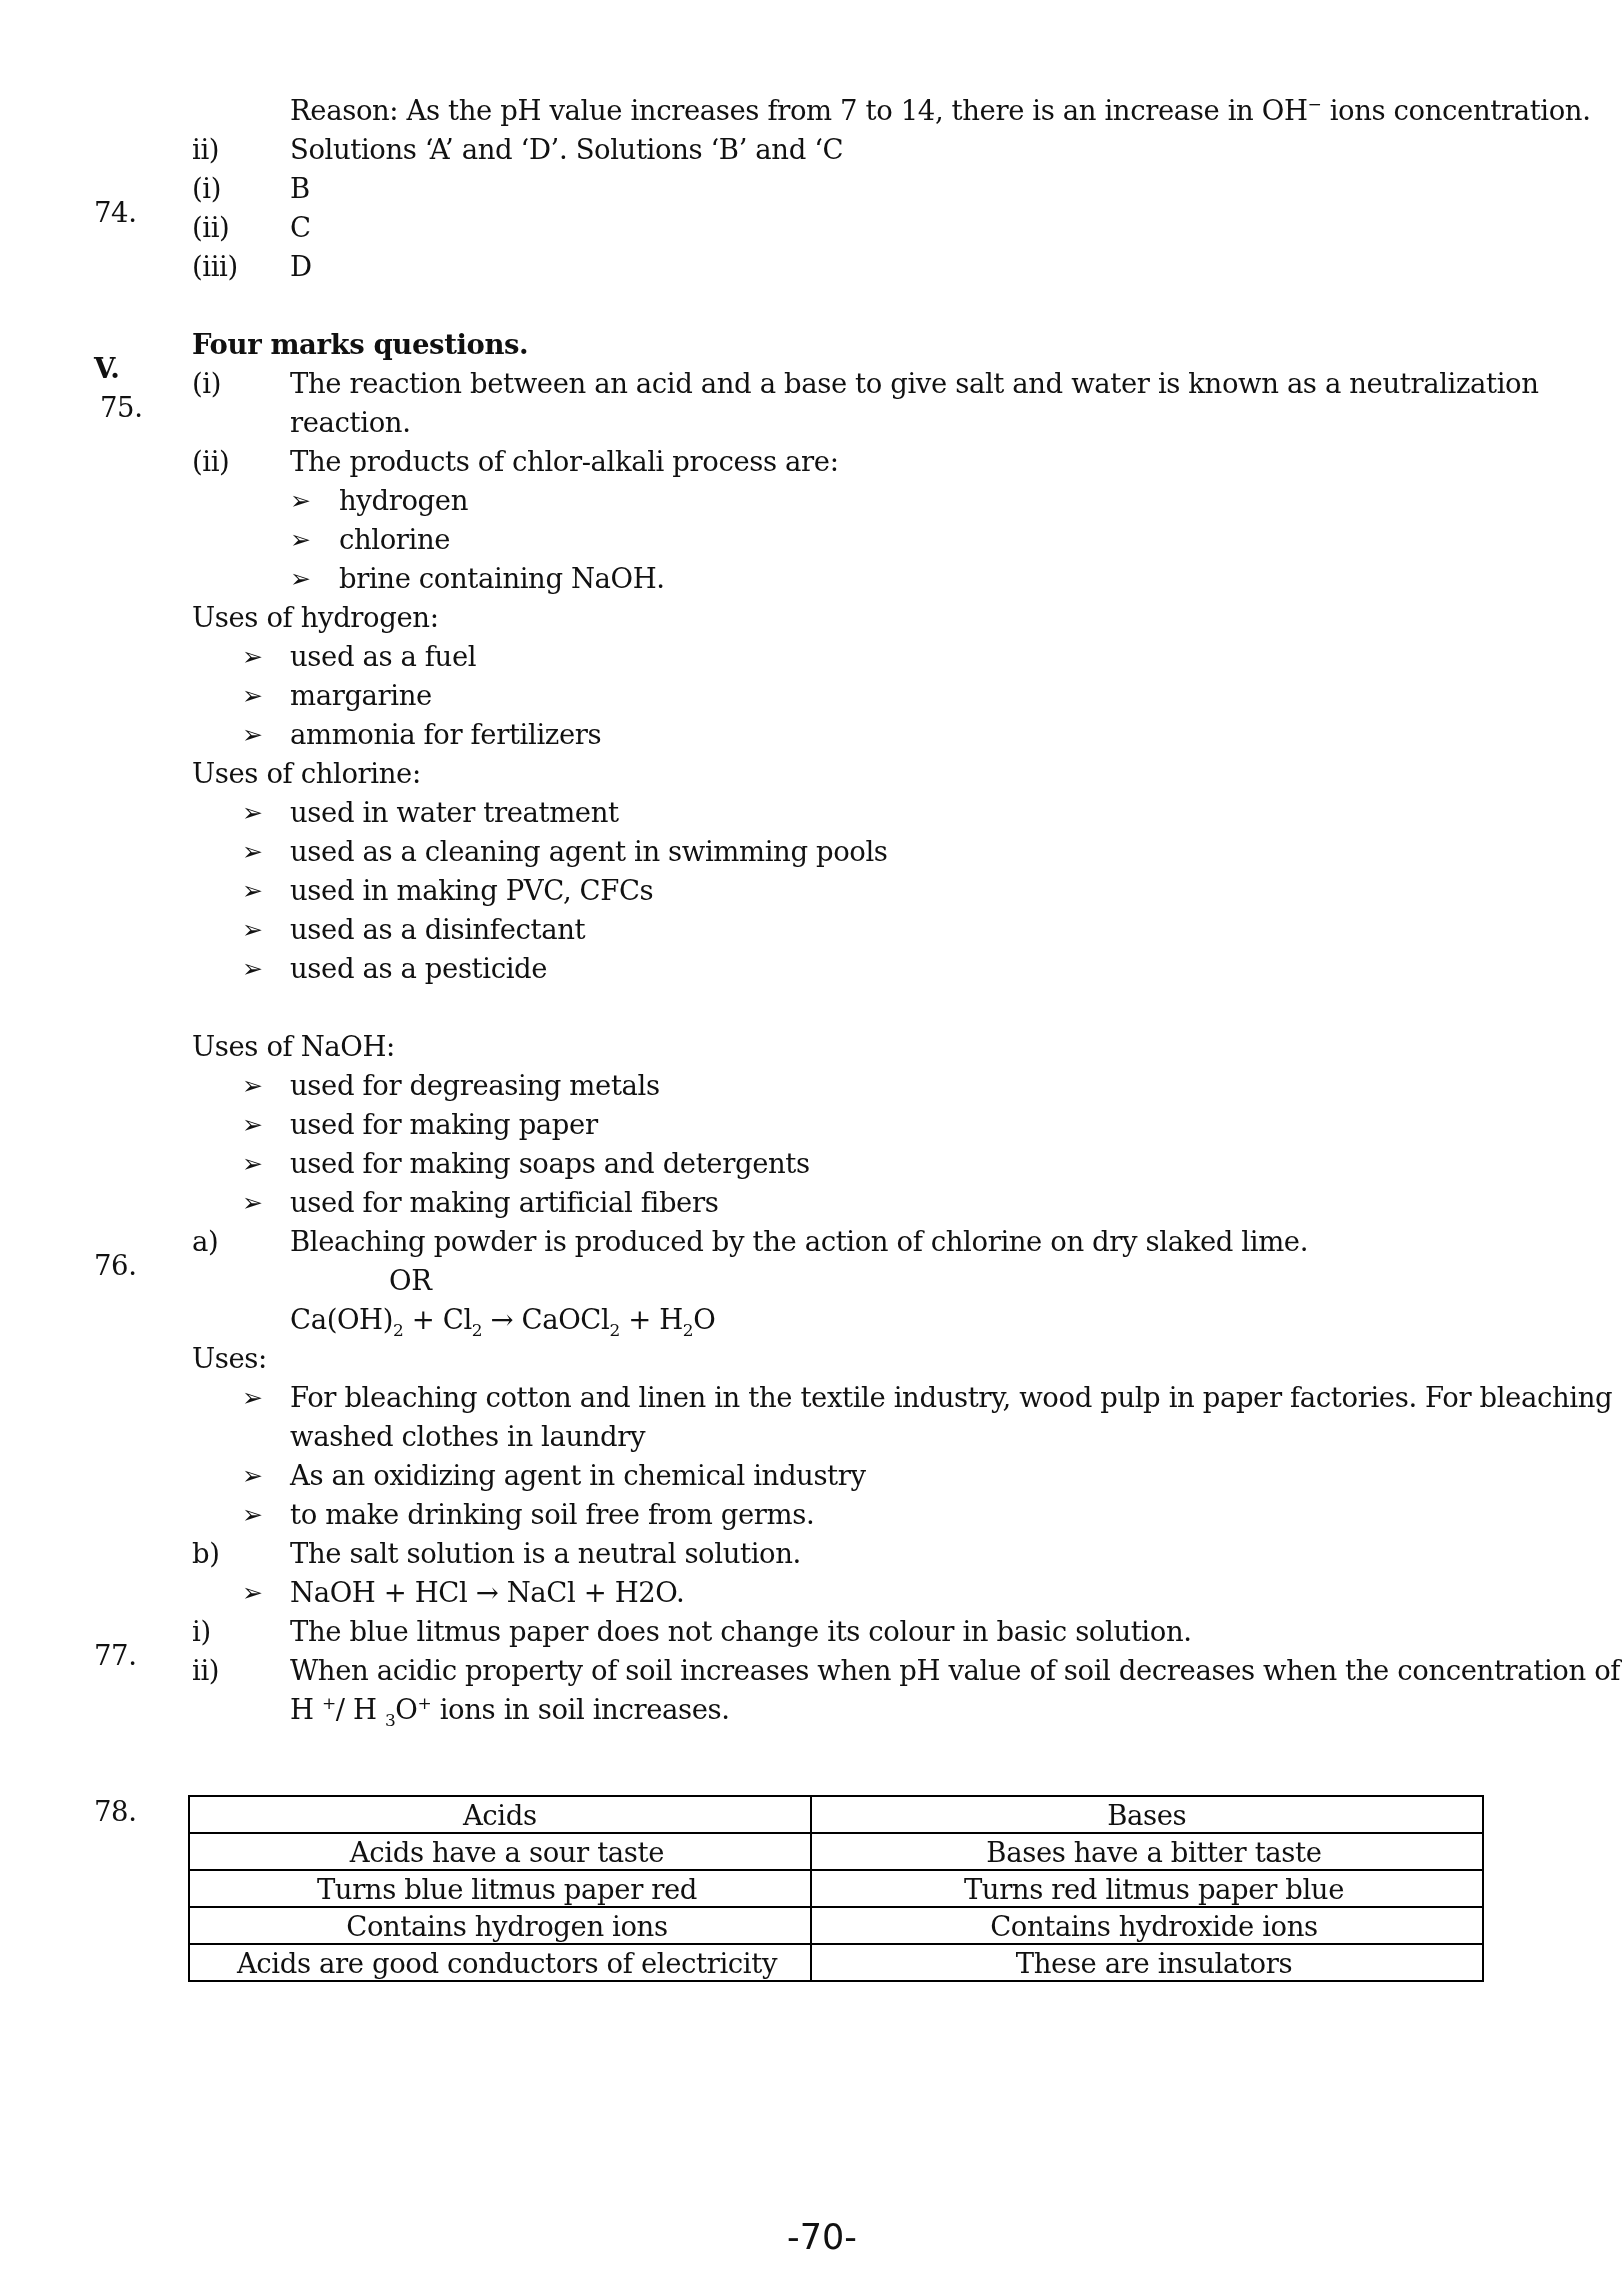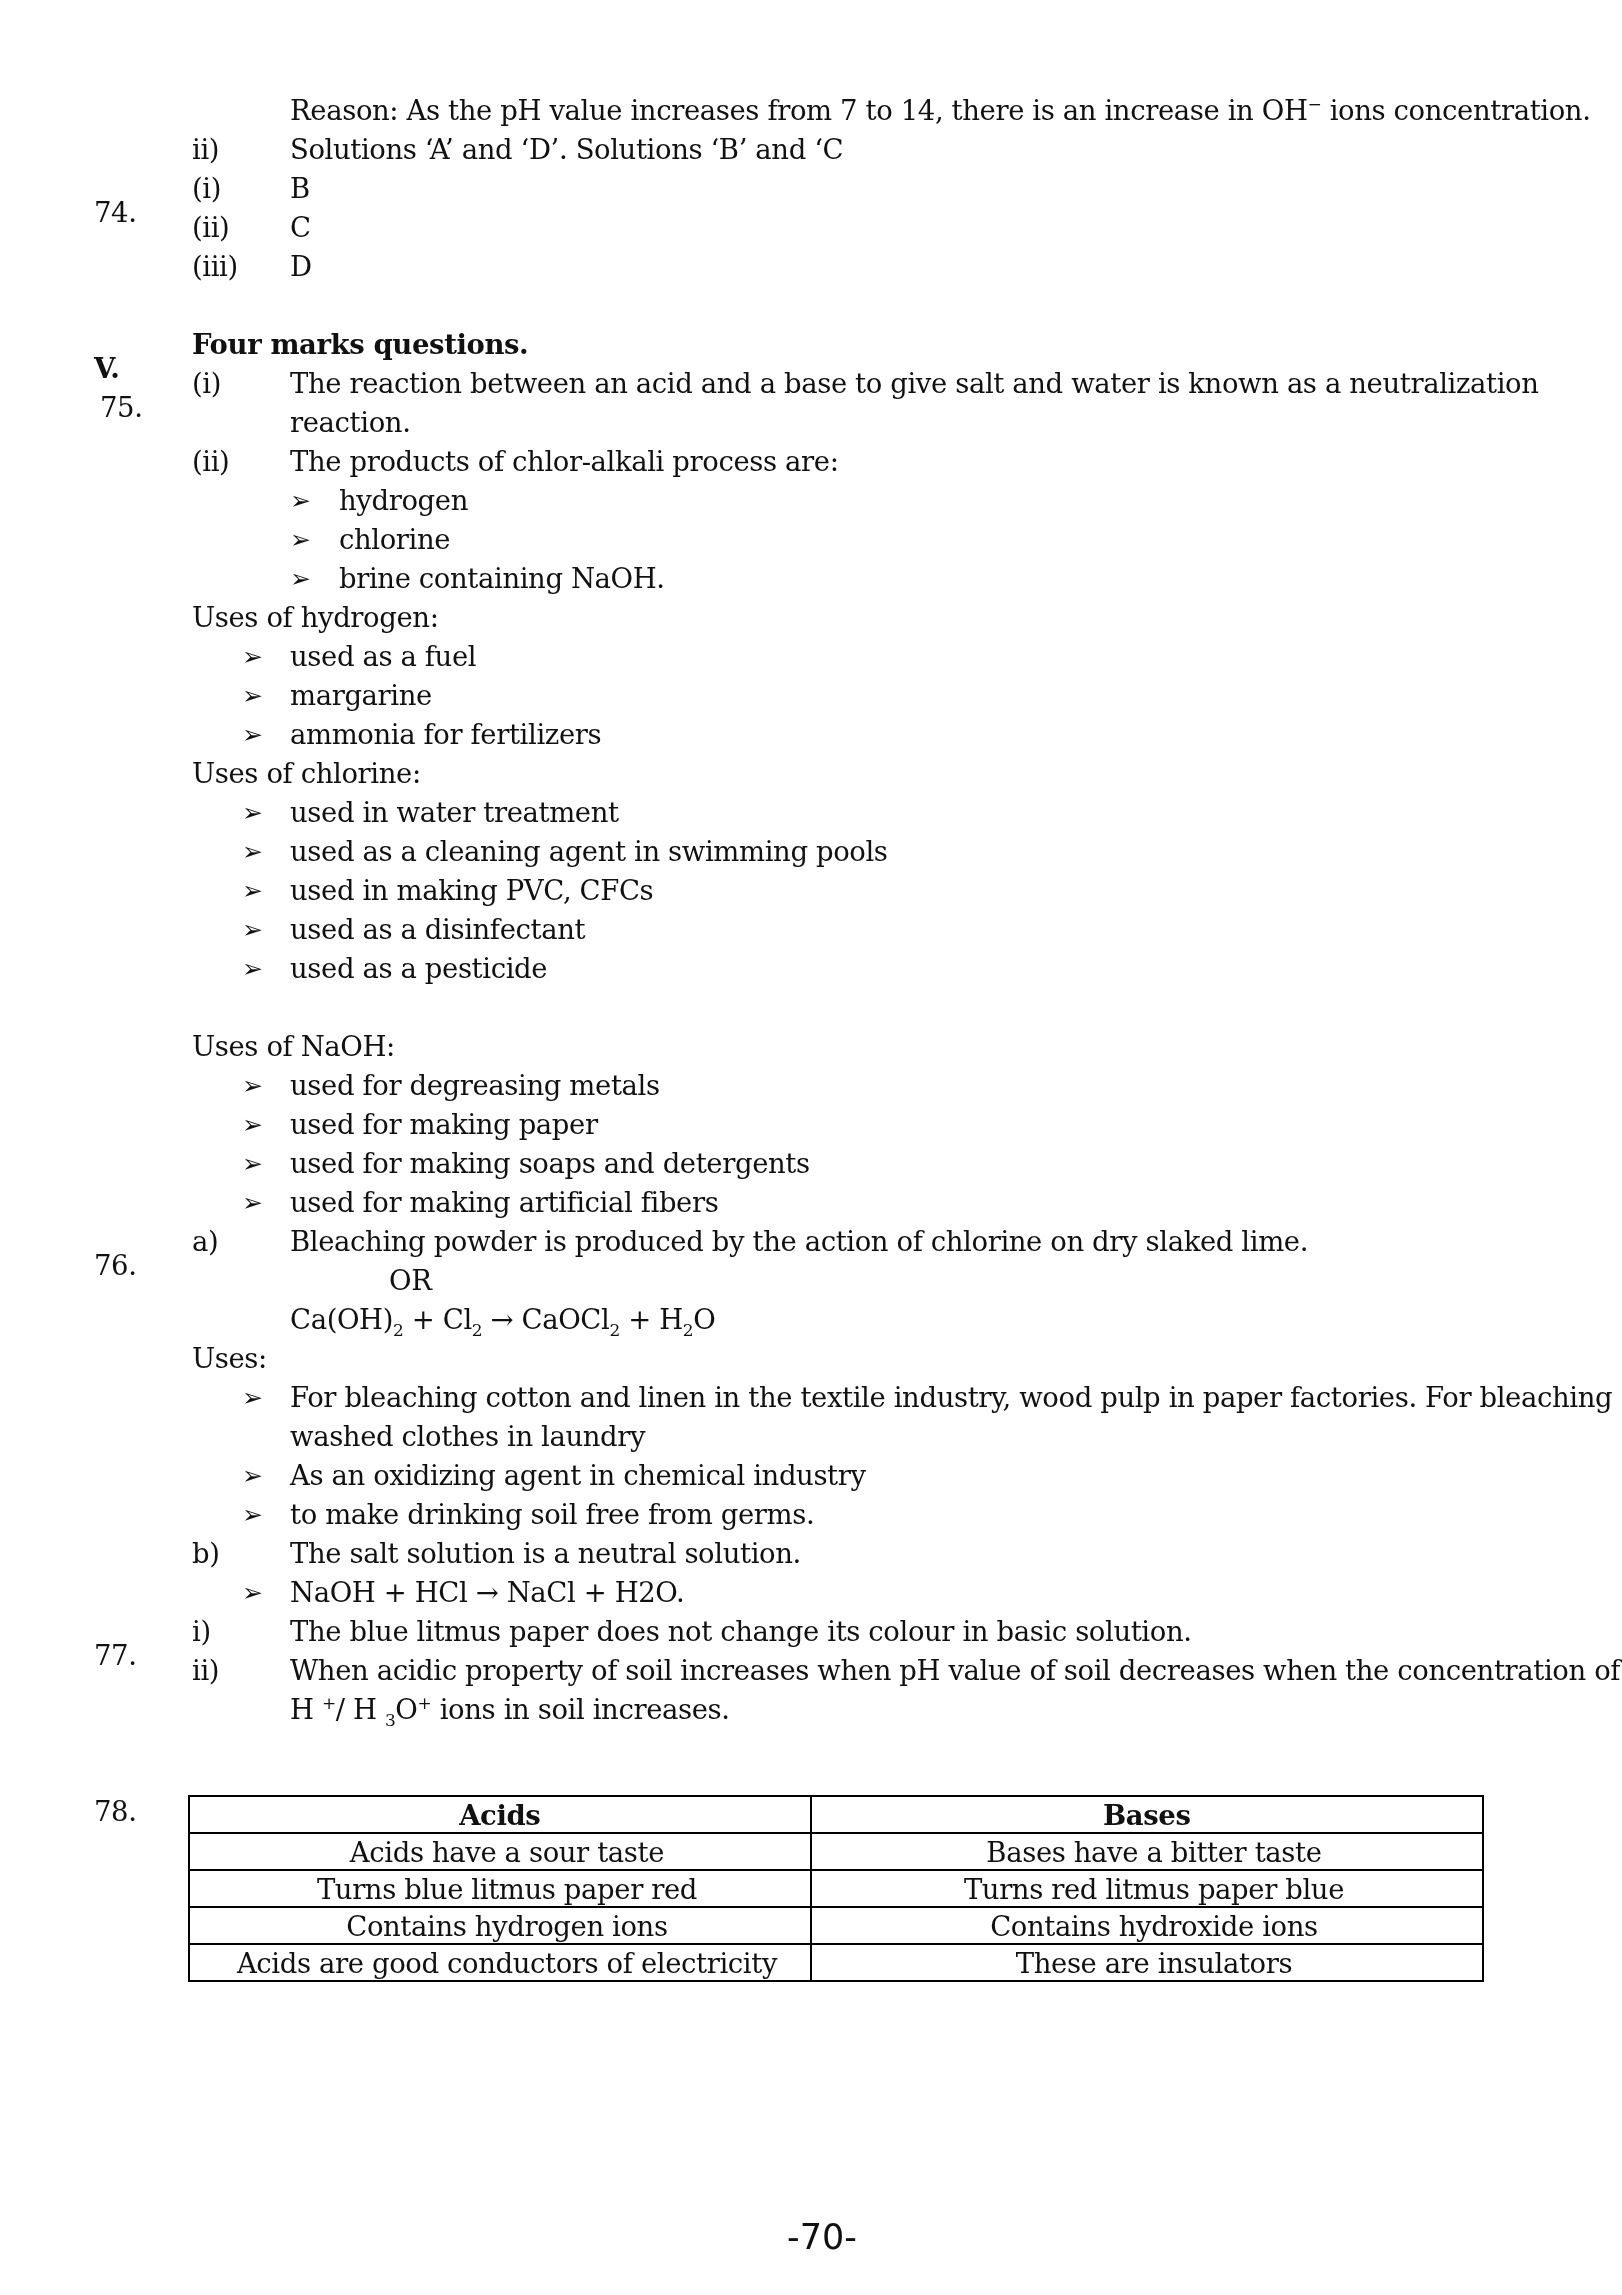--- a/index.html
+++ b/index.html
@@ -28,21 +28,21 @@
 
   table.cmp {
     position: absolute; left: 188px; top: 1795px;
     border-collapse: collapse; width: 1296px;
     font-size: 27.5px; letter-spacing: -0.4px;
   }
   table.cmp td, table.cmp th {
     border: 2.6px solid #000000; height: 35px; padding: 0 0 0 14.4px;
     text-align: center; font-weight: normal; vertical-align: middle;
   }
-  table.cmp th { text-align: center; font-weight: bold; padding: 0; }
+  table.cmp th { text-align: center; font-weight: normal; padding: 0; }
   table.cmp col.c1 { width: 622px; }
   table.cmp col.c2 { width: 673px; }
 
   .pagenum {
     position: absolute; top: 2217px; left: 0; width: 1622px; text-align: center;
     font-family: "DejaVu Sans", "Liberation Sans", sans-serif; font-size: 35px; margin-left: 11px;
   }
 </style>
 </head>
 <body>

